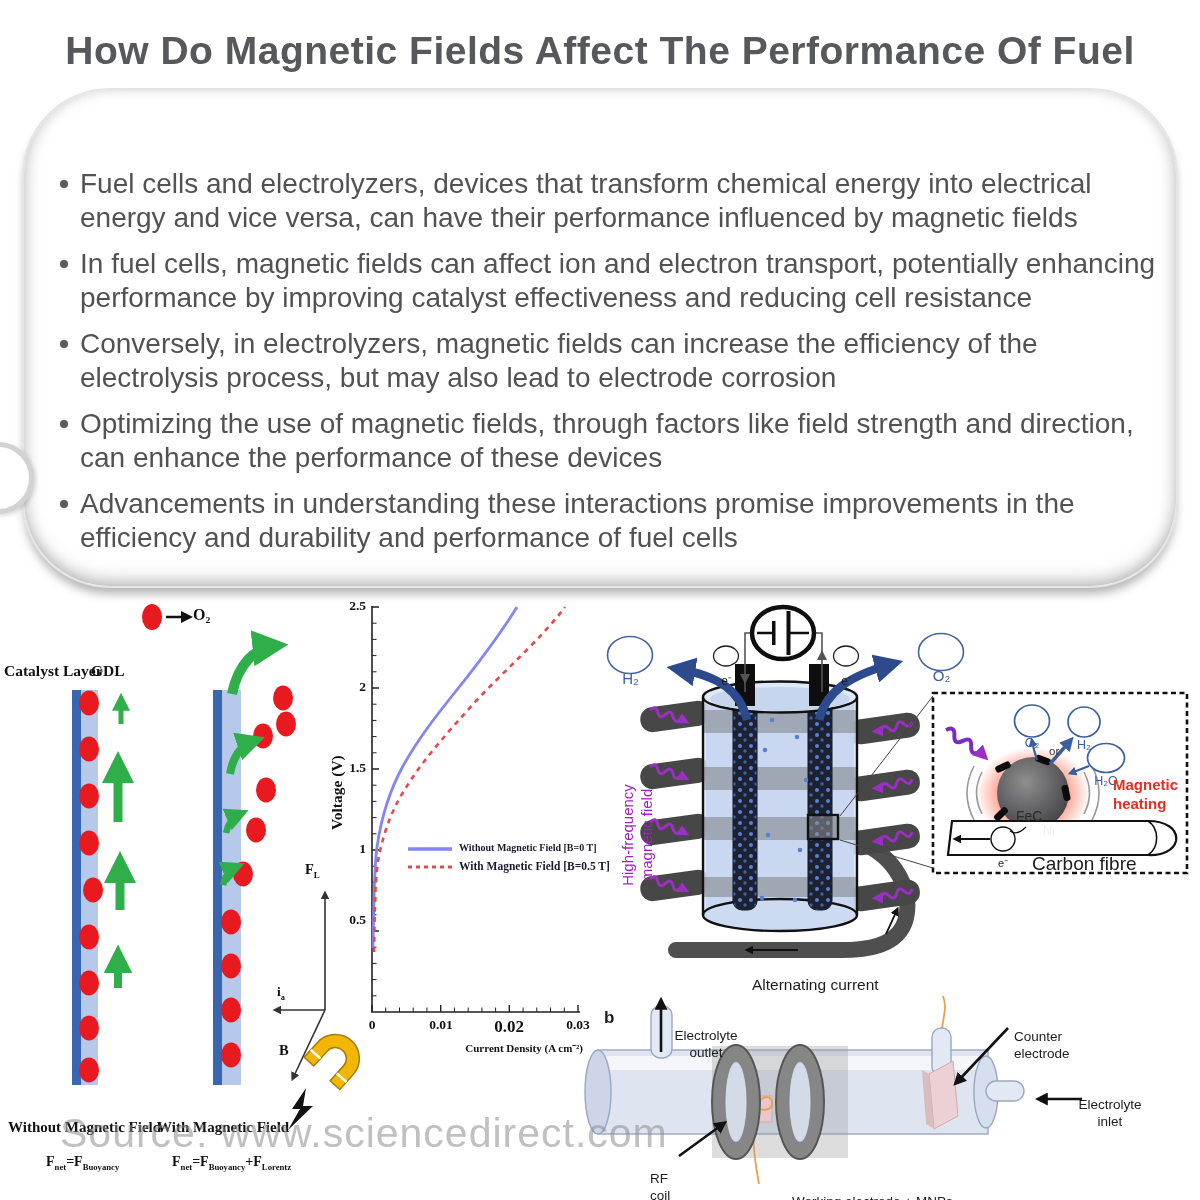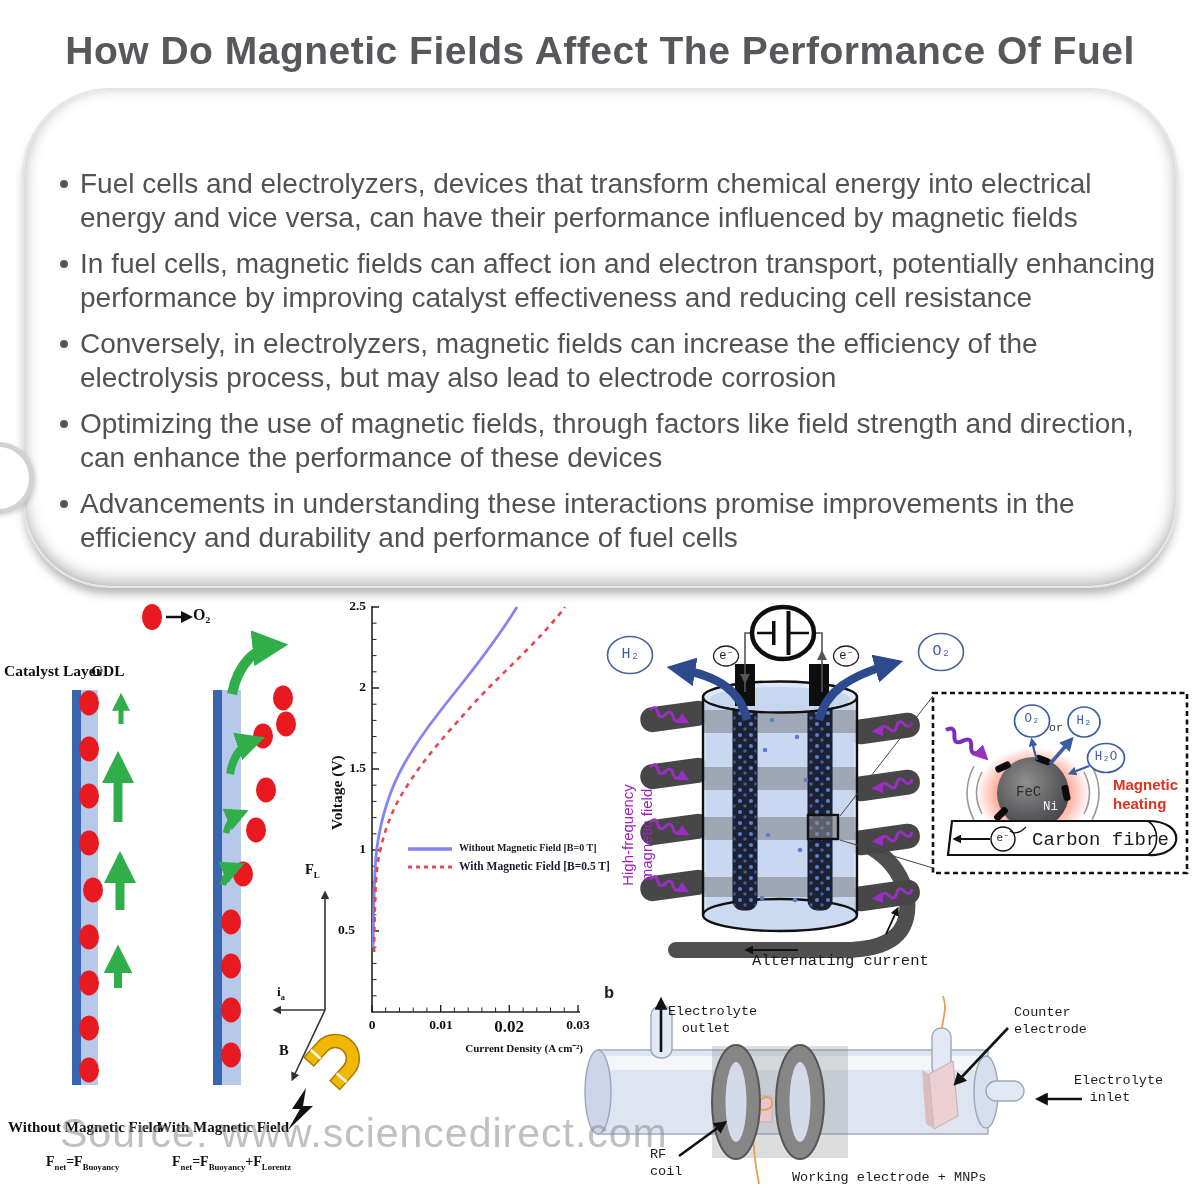--- a/index.html
+++ b/index.html
@@ -31,21 +31,21 @@
   #prev-card-arc { position:absolute; left:-38px; top:442px; width:72px; height:72px;
     border-radius:50%; background:#fff; border:5px solid #d2d2d2;
     box-shadow:2px 2px 4px rgba(0,0,0,.15); }
 
   
   #figure { position:absolute; left:0; top:600px; width:1200px; height:600px; }
   #figure svg { position:absolute; left:0; top:0; }
 
   .flabel { position:absolute; white-space:nowrap; }
   .serifb { font-family:"Liberation Serif", serif; font-weight:bold; color:#111; }
-  .sansl  { font-family:Liberation Mono, monospace; color:#1c1c1c; }
+  .sansl  { font-family:Liberation Sans, sans-serif; color:#1c1c1c;margin-top:24px; }
   sub { font-size:62%; }
 
   #ylabel { writing-mode:vertical-rl; transform:rotate(180deg); height:150px;
     text-align:center; font-size:15.5px; }
   #hf-label { width:150px; text-align:center; transform:rotate(-90deg);
     font-size:15px; line-height:19px; color:#a21fc4; }
   #heating-label { font-weight:bold; font-size:15px; line-height:19px; color:#e03020;padding-left:12px; }
 
   #watermark { position:absolute; left:60px; top:510px; font-size:41px;
     letter-spacing:1px; color:rgba(140,140,140,.55); }
@@ -326,21 +326,21 @@
     <div class="flabel serifb" style="left:172px;top:554px;font-size:14px"><span>F</span><sub>net</sub><span>=</span><span>F</span><sub>Buoyancy</sub><span>+</span><span>F</span><sub>Lorentz</sub></div>
 
     <div class="flabel serifb" style="left:305px;top:261px;font-size:14.5px"><span>F</span><sub>L</sub></div>
     <div class="flabel serifb" style="left:277px;top:384px;font-size:13.5px"><span>i</span><sub>a</sub></div>
     <div class="flabel serifb" style="left:279px;top:442px;font-size:14.5px">B</div>
 
     <div class="flabel serifb" style="left:338px;top:-2px;width:28px;text-align:right;font-size:13.5px">2.5</div>
     <div class="flabel serifb" style="left:338px;top:79px;width:28px;text-align:right;font-size:13.5px">2</div>
     <div class="flabel serifb" style="left:338px;top:160px;width:28px;text-align:right;font-size:13.5px">1.5</div>
     <div class="flabel serifb" style="left:338px;top:241px;width:28px;text-align:right;font-size:13.5px">1</div>
-    <div class="flabel serifb" style="left:338px;top:322px;width:28px;text-align:left;font-size:13.5px">0.5</div>
+    <div class="flabel serifb" style="left:338px;top:312px;width:28px;text-align:right;font-size:13.5px">0.5</div>
     <div class="flabel serifb" id="ylabel" style="left:328px;top:118px">Voltage (V)</div>
     <div class="flabel serifb" style="left:364px;top:417px;width:16px;text-align:center;font-size:13.5px">0</div>
     <div class="flabel serifb" style="left:424px;top:417px;width:34px;text-align:center;font-size:13.5px">0.01</div>
     <div class="flabel serifb" style="left:492px;top:417px;width:34px;text-align:center;font-size:17px">0.02</div>
     <div class="flabel serifb" style="left:561px;top:417px;width:34px;text-align:center;font-size:13.5px">0.03</div>
     <div class="flabel serifb" style="left:388px;top:440px;width:195px;text-align:right;font-size:11px">Current Density (A cm⁻²)</div>
     <div class="flabel serifb" style="left:459px;top:242px;font-size:10px;color:#1a1a2e">Without Magnetic Field [B=0 T]</div>
     <div class="flabel serifb" style="left:459px;top:260px;font-size:11.5px;color:#1a1a2e">With Magnetic Field [B=0.5 T]</div>
 
     <div class="flabel sansl" style="left:608px;top:46px;width:45px;text-align:center;font-size:15px;color:#3a5fa0">H₂</div>

